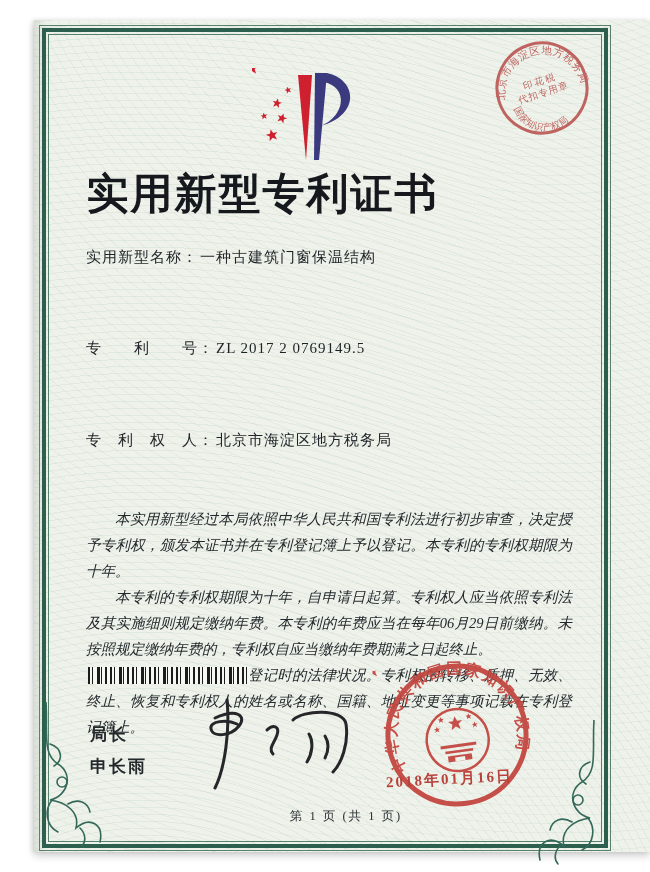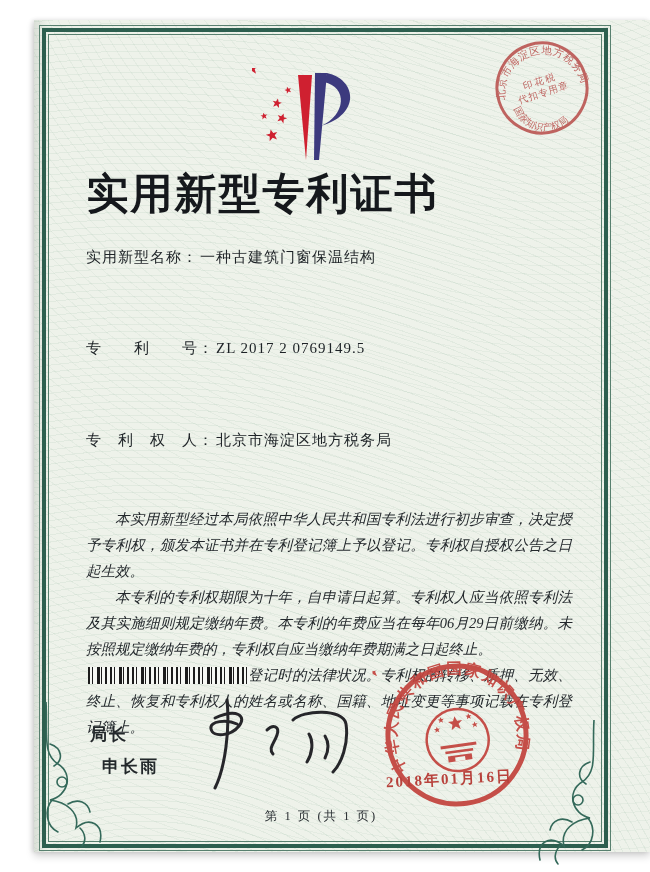--- a/index.html
+++ b/index.html
@@ -64,39 +64,39 @@
   }
   
   .signer-title{
     position:absolute;left:56px;top:703px;
     font-family:"Liberation Sans",sans-serif;font-weight:bold;
     font-size:17px;color:#23282b;letter-spacing:2px;
   }
   .signer-name{
     position:absolute;left:56px;top:735px;
     font-family:"Liberation Sans",sans-serif;font-weight:bold;
-    font-size:17px;color:#23282b;letter-spacing:2px;margin-left:12px;
+    font-size:17px;color:#23282b;letter-spacing:2px;
   }
   .signature{position:absolute;left:151px;top:668px;width:180px;height:115px;}
   
   .tax-stamp{
     position:absolute;left:458px;top:18px;width:100px;height:100px;
     transform:rotate(-18deg);opacity:0.88;
   }
   .office-seal{
     position:absolute;left:348px;top:640px;width:150px;height:150px;
     transform:rotate(-8deg);opacity:0.92;
   }
   .issue-date{
     position:absolute;left:352px;top:748px;width:200px;
     font-size:15px;font-weight:bold;color:#b8423c;letter-spacing:2px;
     transform:rotate(-3deg);white-space:nowrap;
   }
   .footer{
-    position:absolute;left:8px;top:788px;width:558px;text-align:center;
+    position:absolute;left:8px;top:788px;width:608px;text-align:center;
     font-size:12.5px;color:#2a2f33;letter-spacing:2px;
   }
   
   .orn{position:absolute;width:72px;height:145px;}
   .orn-bl{left:2px;top:682px;}
   .orn-br{left:498px;top:700px;transform:scaleX(-1);}
   
   .logo{position:absolute;left:218px;top:48px;width:130px;height:100px;}
 </style>
 </head>
@@ -150,21 +150,21 @@
       <span class="fl">实用新型名称：</span><span class="fv">一种古建筑门窗保温结构</span>
     </div>
     <div class="field" style="top:319px">
       <span class="fl">专　　利　　号：</span><span class="fv">ZL 2017 2 0769149.5</span>
     </div>
     <div class="field" style="top:411px">
       <span class="fl">专　利　权　人：</span><span class="fv">北京市海淀区地方税务局</span>
     </div>
 
     <div class="paras">
-      <p>本实用新型经过本局依照中华人民共和国专利法进行初步审查，决定授予专利权，颁发本证书并在专利登记簿上予以登记。专利权自授权公告之日起生效。</p>
+      <p>本实用新型经过本局依照中华人民共和国专利法进行初步审查，决定授予专利权，颁发本证书并在专利登记簿上予以登记。本专利的专利权期限为十年。</p>
       <p>本专利的专利权期限为十年，自申请日起算。专利权人应当依照专利法及其实施细则规定缴纳年费。本专利的年费应当在每年06月29日前缴纳。未按照规定缴纳年费的，专利权自应当缴纳年费期满之日起终止。</p>
       <p>专利证书记载专利权登记时的法律状况。专利权的转移、质押、无效、终止、恢复和专利权人的姓名或名称、国籍、地址变更等事项记载在专利登记簿上。</p>
     </div>
 
     <div class="barcode"></div>
 
     <div class="signer-title">局长</div>
     <div class="signer-name">申长雨</div>
 
     <div class="signature">

